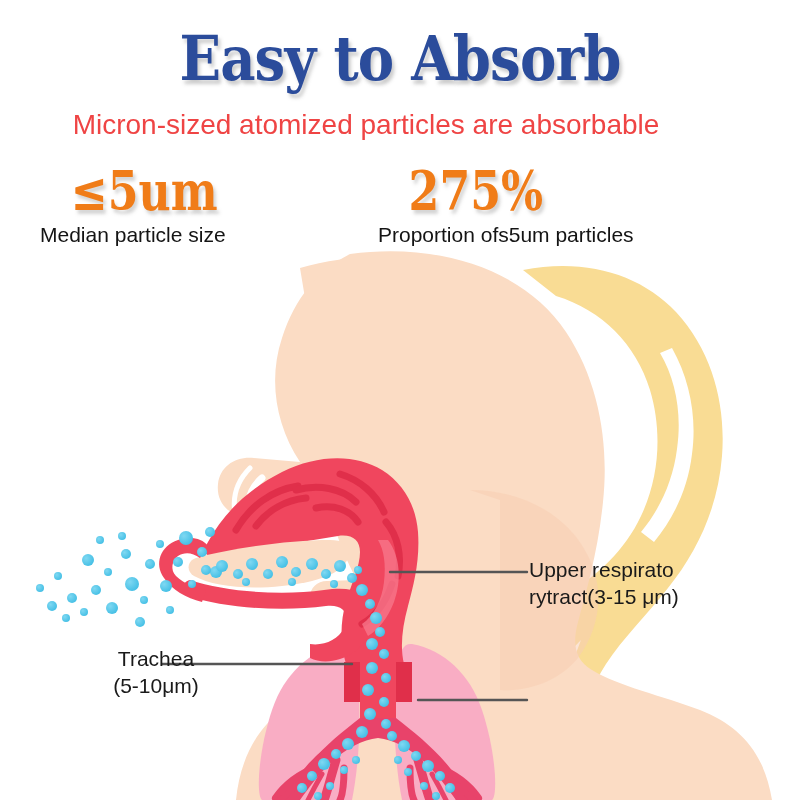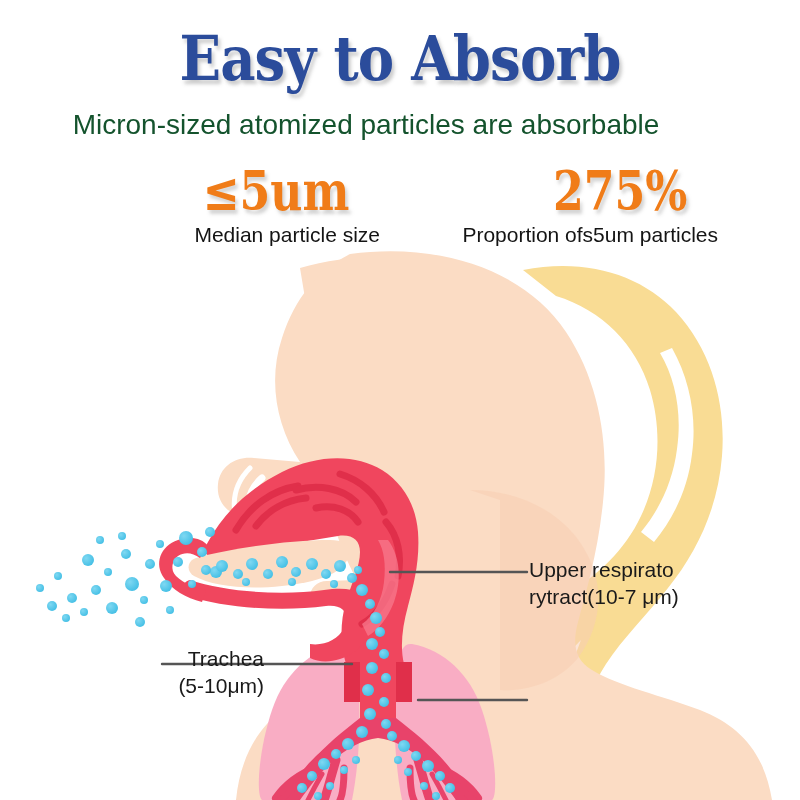--- a/index.html
+++ b/index.html
@@ -41,28 +41,28 @@
   }
 
   .subhead {
     position: absolute;
     top: 108px;
     left: 0;
     width: 732px;
     text-align: center;
     font-size: 28px;
     line-height: 34px;
-    color: #14532d;
+    color: #ef4444;
     white-space: nowrap;
   }
 
   
   .stat {
     position: absolute;
-    text-align: right;
+    text-align: left;
   }
   .stat-value {
     font-family: "DejaVu Serif", "Liberation Serif", serif;
     font-weight: bold;
     font-size: 54px;
     line-height: 58px;
     color: #f07c18;
     -webkit-text-stroke: 3px #ffffff;
     paint-order: stroke fill;
     text-shadow: 3px 4px 4px rgba(130,130,130,0.34);
@@ -92,22 +92,22 @@
   .callout {
     position: absolute;
     font-size: 21px;
     line-height: 27px;
     color: #1a1a1a;
     white-space: pre-line;
   }
   #callout-upper { left: 529px; top: 556px; width: 250px; }
   #callout-lower { left: 529px; top: 688px; width: 262px; }
   #callout-trachea {
-    left: 64px; top: 645px; width: 200px;
-    text-align: right;
+    left: 56px; top: 645px; width: 200px;
+    text-align: center;
   }
 </style>
 </head>
 <body>
 
 <div id="page">
 
   <div class="headline">Easy to Absorb</div>
 
   <div class="subhead">Micron-sized atomized particles are absorbable</div>
@@ -386,19 +386,19 @@
     </g>
 
     <g stroke="#555555" stroke-width="2.4" fill="none" stroke-linecap="round">
       <line x1="390" y1="332" x2="527" y2="332"></line>
       <line x1="162" y1="424" x2="352" y2="424"></line>
       <line x1="418" y1="460" x2="527" y2="460"></line>
     </g>
   </svg>
 
   <div class="callout" id="callout-upper">Upper respirato
-rytract(10-7 μm)</div>
+rytract(3-15 μm)</div>
 
   <div class="callout" id="callout-trachea">Trachea
 (5-10μm)</div>
 
 
 </div>
 
 </body></html>

